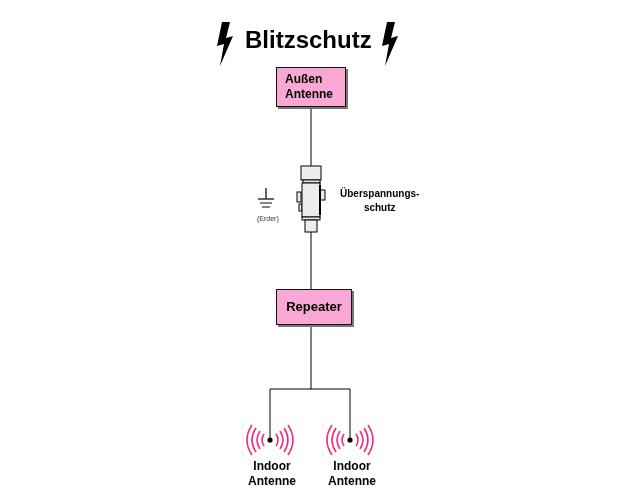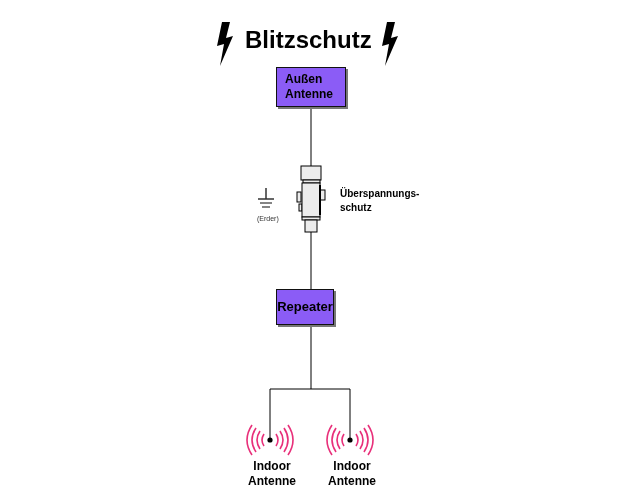--- a/index.html
+++ b/index.html
@@ -1,22 +1,22 @@
 <!DOCTYPE html>
 <html><head>
 <meta charset="utf-8">
 <style>
   html, body { margin:0; padding:0; background:#ffffff; }
   body { width:624px; height:500px; position:relative; overflow:hidden; font-family:"Liberation Sans", sans-serif; color:#000; }
   .abs { position:absolute; }
   .title { left:245px; top:26px; font-size:24px; font-weight:bold; letter-spacing:0px;text-align:center; }
-  .box { background:#8b5cf6; border:1.5px solid #111; box-shadow:2px 2px 0 #777; font-weight:bold; font-size:12px; line-height:15px; box-sizing:border-box; }
+  .box { background:#f9a8d4; border:1.5px solid #111; box-shadow:2px 2px 0 #777; font-weight:bold; font-size:12px; line-height:15px; box-sizing:border-box; }
   .box-outer { left:276px; top:67px; width:70px; height:40px; padding:4px 0 0 8px; }
-  .box-rep { left:276px; top:289px; width:58px; height:36px; font-size:13px; text-align:center; line-height:34px; }
-  .label { font-size:10px; font-weight:bold; line-height:14px; }
+  .box-rep { left:276px; top:289px; width:76px; height:36px; font-size:13px; text-align:center; line-height:34px; }
+  .label { font-size:10px; font-weight:bold; line-height:14px;text-align:center; }
   .label-ue { left:340px; top:187px; }
   .label-erder { left:257px; top:212px; font-size:7px; color:#333; font-weight:normal; }
   .label-ant { font-size:12px; font-weight:bold; line-height:15px;text-align:center; }
   .ant1 { left:248px; top:459px; }
   .ant2 { left:328px; top:459px; }
   svg { position:absolute; left:0; top:0; }
 </style>
 </head>
 <body>
 

